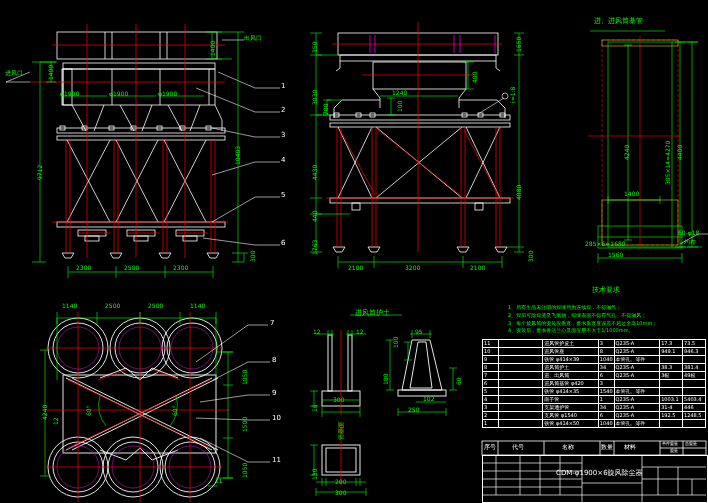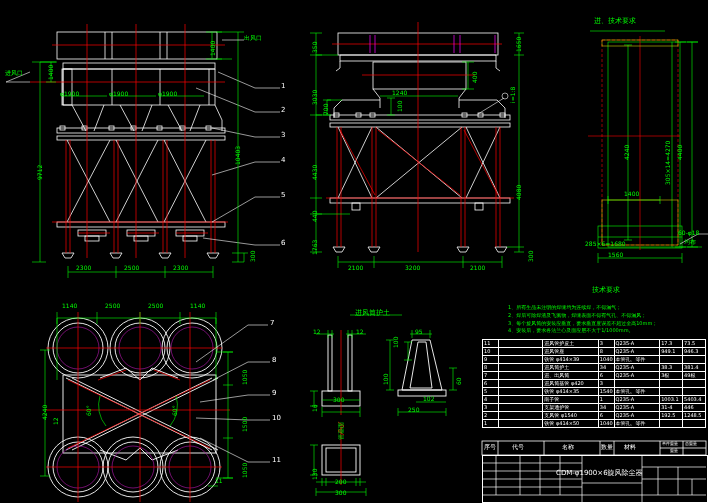--- a/index.html
+++ b/index.html
@@ -370,21 +370,21 @@
       <rect x="62" y="40" width="76" height="6"></rect>
       <rect x="62" y="200" width="76" height="45"></rect>
     </g>
 
     <g stroke="#ffffff" stroke-width="0.6" fill="none">
       <line x1="140" y1="244" x2="158" y2="234"></line>
       <line x1="158" y1="234" x2="168" y2="234"></line>
     </g>
   </svg>
 
-  <div class="txt tg7" style="left:594px;top:18px;">进、技术要求</div>
+  <div class="txt tg7" style="left:594px;top:18px;">进、进风筒基管</div>
   <div class="txt tg vert" style="left:624px;top:160px;">4240</div>
   <div class="txt tg vert" style="left:677px;top:160px;">4400</div>
   <div class="txt tg vert" style="left:665px;top:185px;">305×14=4270</div>
   <div class="txt tg" style="left:624px;top:191px;">1400</div>
   <div class="txt tg" style="left:585px;top:241px;">285×6=1680</div>
   <div class="txt tg" style="left:608px;top:252px;">1560</div>
   <div class="txt tg" style="left:678px;top:230px;">60-φ18</div>
   <div class="txt tg" style="left:684px;top:239px;">均布</div>
 </div>
 

